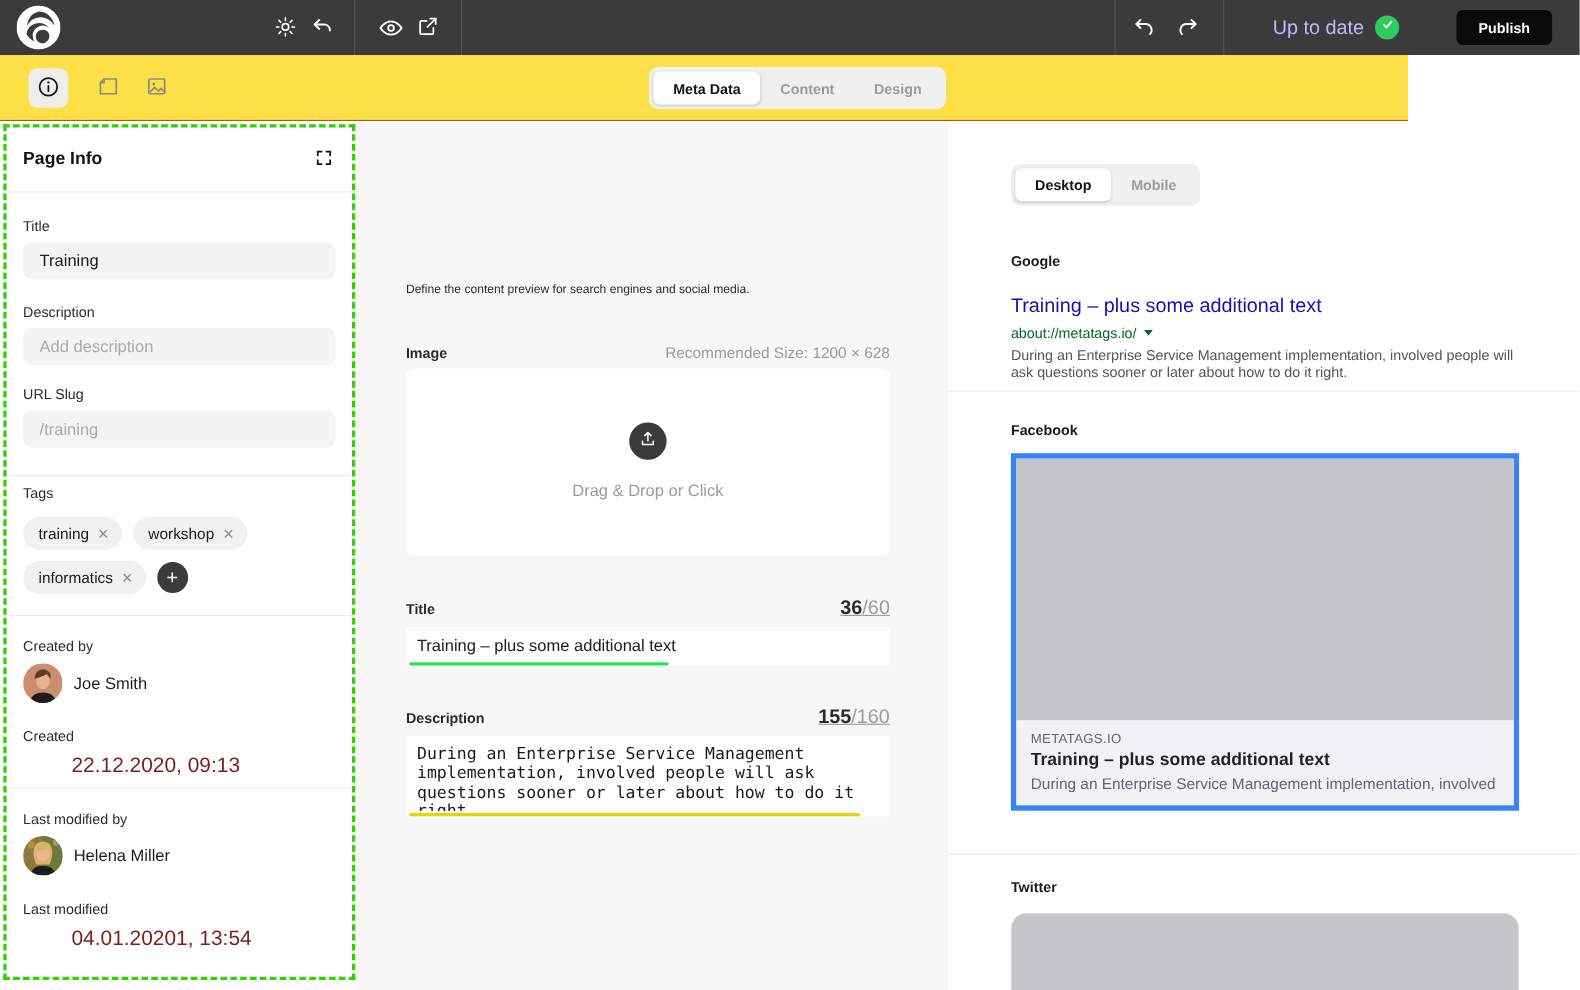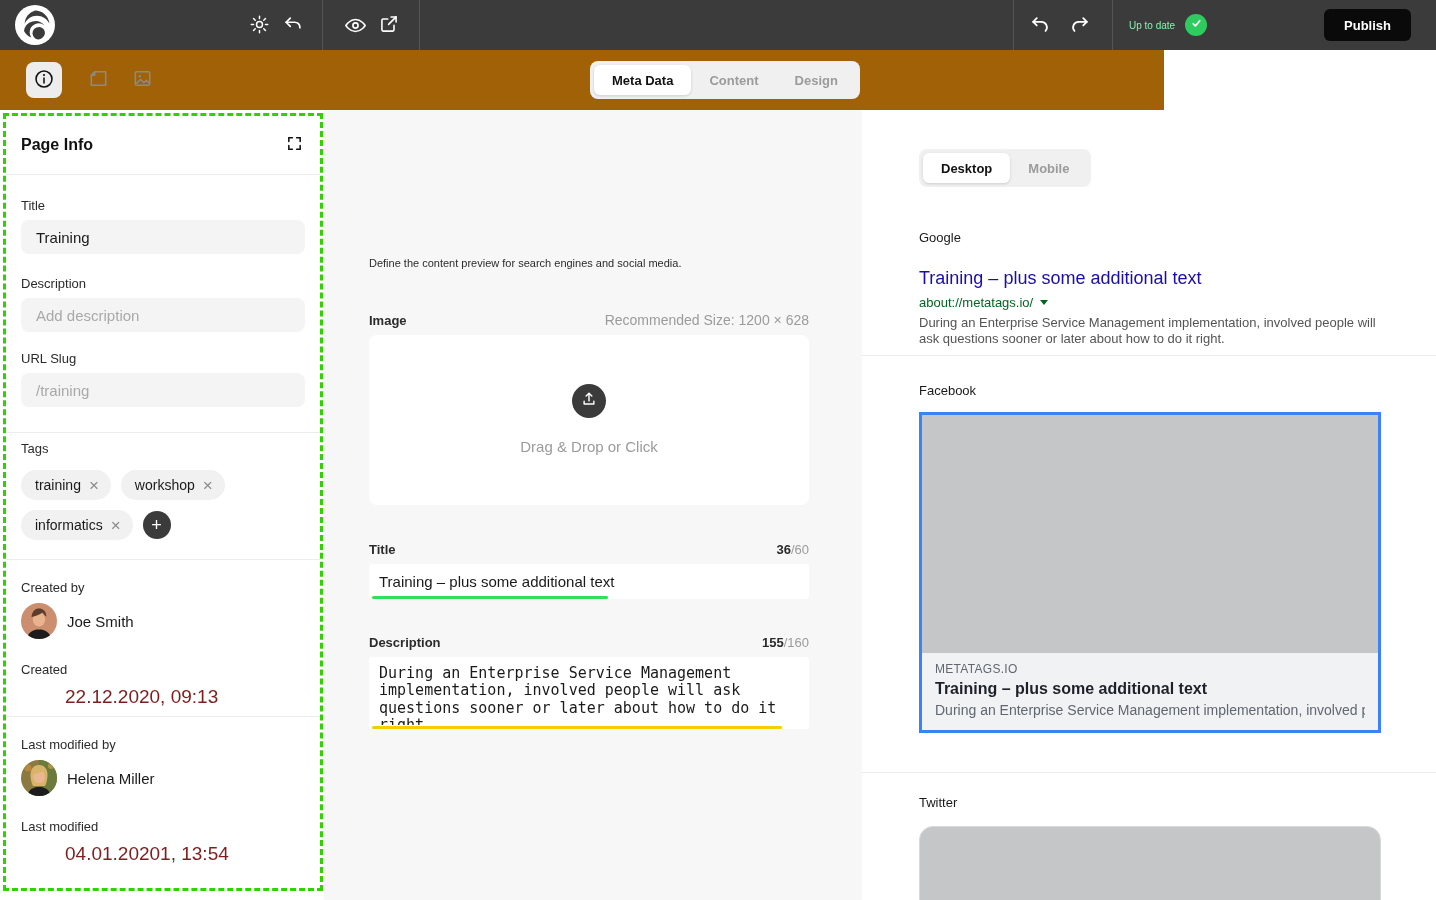--- a/index.html
+++ b/index.html
@@ -8,25 +8,25 @@
   button { font-family:inherit; cursor:pointer; }
 
   
   .topbar { position:absolute; left:0; top:0; width:1436px; height:50px; background:#3b3b3b; }
   .topbar .sep { position:absolute; top:0; bottom:0; width:1px; background:#545454; }
   .icon-btn { position:absolute; background:none; border:none; display:flex; align-items:center; justify-content:center; }
   .logo { position:absolute; left:15px; top:5px; width:40px; height:40px; }
   .publish-btn { position:absolute; right:25px; top:9px; height:32px; padding:0 20px;
     background:#0a0a0a; color:#fff; border:none; border-radius:6px; font-size:13px; font-weight:bold; }
   .status { position:absolute; left:1129px; top:0; height:50px; display:flex; align-items:center; gap:10px; }
-  .status-text { color:#86efac; font-size:10px; }
+  .status-text { color:#c4b5fd; font-size:18px;margin-left:28px; }
   .check-circle { width:22px; height:22px; border-radius:50%; background:#2ecc5e; display:flex; align-items:center; justify-content:center; }
 
   
-  .toolbar { position:absolute; left:0; top:50px; width:1164px; height:60px; background:#a16207; border-bottom:6px solid #a16207; }
+  .toolbar { position:absolute; left:0; top:50px; width:1280px; height:60px; background:#fde047; border-bottom:1px solid #a16207; }
   .tool-icon { position:absolute; top:12px; width:36px; height:36px; border:none; background:none; border-radius:8px;
     display:flex; align-items:center; justify-content:center; }
   .tool-icon.active { background:#ededed; }
   .tabgroup { position:absolute; left:590px; top:11px; height:38px; background:#f0f0f0; border-radius:8px;
     display:flex; align-items:center; padding:4px; }
   .tab { border:none; background:none; height:30px; padding:0 18px; font-size:13px; font-weight:600; color:#9b9b9b; border-radius:6px; }
   .tab.active { background:#fff; color:#111; box-shadow:0 1px 3px rgba(0,0,0,.15); }
 
   
   .left-panel { position:absolute; left:3px; top:113px; width:320px; height:778px; background:#fff;
@@ -52,21 +52,21 @@
   .person-name { font-size:15px; color:#1a1a1a; }
   .date-val { margin-top:9px; font-size:19px; color:#7f1d1d;margin-left:44px; }
 
   
   .mid-col { position:absolute; left:324px; top:110px; width:538px; height:790px; background:#f7f7f7; }
   .mid-inner { padding:145px 0 0 45px; width:485px; }
   .intro { font-size:11px; line-height:1.5; color:#2b2b2b; width:410px; }
   .row-between { width:440px; display:flex; justify-content:space-between; align-items:baseline; }
   .sec-label { font-size:13px; font-weight:600; color:#2b2b2b; }
   .sec-hint { font-size:14px; color:#9b9b9b; }
-  .counter { font-size:13px; color:#9b9b9b; }
+  .counter { font-size:18px; color:#9b9b9b;text-decoration:underline; }
   .counter b { color:#2b2b2b; font-weight:600; }
   .dropzone { width:440px; height:170px; margin-top:7px; background:#fff; border-radius:8px;
     display:flex; flex-direction:column; align-items:center; justify-content:center; gap:20px; }
   .upload-circle { width:34px; height:34px; border-radius:50%; background:#3b3b3b;
     display:flex; align-items:center; justify-content:center; }
   .dropzone-label { font-size:15px; color:#9b9b9b; }
   .meta-box { position:relative; width:440px; margin-top:7px; background:#fff; border-radius:3px; }
   .meta-title-input { width:100%; height:35px; border:none; background:transparent; outline:none;
     padding:0 10px; font-size:15px; color:#1a1a1a; }
   .meta-desc-area { width:100%; height:68px; border:none; background:transparent; outline:none; resize:none;
@@ -74,29 +74,29 @@
   .underline { position:absolute; left:3px; bottom:0; height:3px; border-radius:2px; }
   .underline.green { width:236px; background:#2ee05e; }
   .underline.yellow { width:410px; background:#f3cf00; }
   .mt40{margin-top:40px}.mt37{margin-top:37px}.mt36{margin-top:36px}
 
   
   .right-col { position:absolute; left:862px; top:110px; width:574px; height:790px; background:#fff;
     overflow:hidden; padding-left:57px; }
   .device-toggle { margin-top:39px; height:38px; background:#f0f0f0; border-radius:8px;
     display:inline-flex; align-items:center; padding:4px; }
-  .prev-label { font-size:13px; font-weight:400; color:#1a1a1a; }
+  .prev-label { font-size:13px; font-weight:700; color:#1a1a1a; }
   .g-title { margin-top:23px; font-size:18px; color:#1a0dab; cursor:pointer; }
   .g-url-row { margin-top:6px; display:flex; align-items:center; gap:7px; }
   .g-url { font-size:13px; color:#006621; }
   .g-caret { width:0; height:0; border-left:4px solid transparent; border-right:4px solid transparent;
     border-top:5px solid #006621; }
   .g-desc { margin-top:5px; font-size:13px; line-height:16px; color:#545454; width:475px; }
   .wide-hr { border-top:1px solid #ececec; margin-left:-57px; width:574px; }
-  .fb-card { margin-top:14px; width:462px; border:3px solid #3b82f6; }
+  .fb-card { margin-top:14px; width:462px; border:5px solid #3b82f6; }
   .fb-img { width:100%; height:238px; background:#c5c6c8; }
   .fb-foot { background:#f1f2f4; padding:9px 13px 12px 13px; }
   .fb-domain { font-size:12px; color:#606770; letter-spacing:.3px; }
   .fb-title { margin-top:4px; font-size:16px; font-weight:bold; color:#1d2129; }
   .fb-desc { margin-top:4px; font-size:14px; color:#606770; white-space:nowrap; overflow:hidden; }
   .tw-card { margin-top:16px; width:462px; height:120px; background:#c5c6c8;
     border:1px solid #d8d9db; border-radius:14px 14px 0 0; }
   .mt43{margin-top:43px}.mt27{margin-top:27px}.mt39b{margin-top:39px}
 </style>
 </head>

